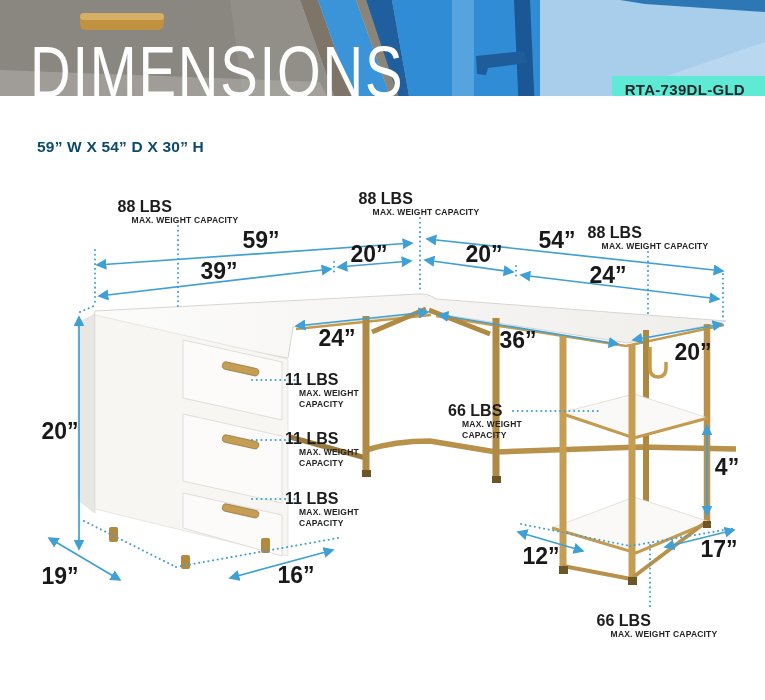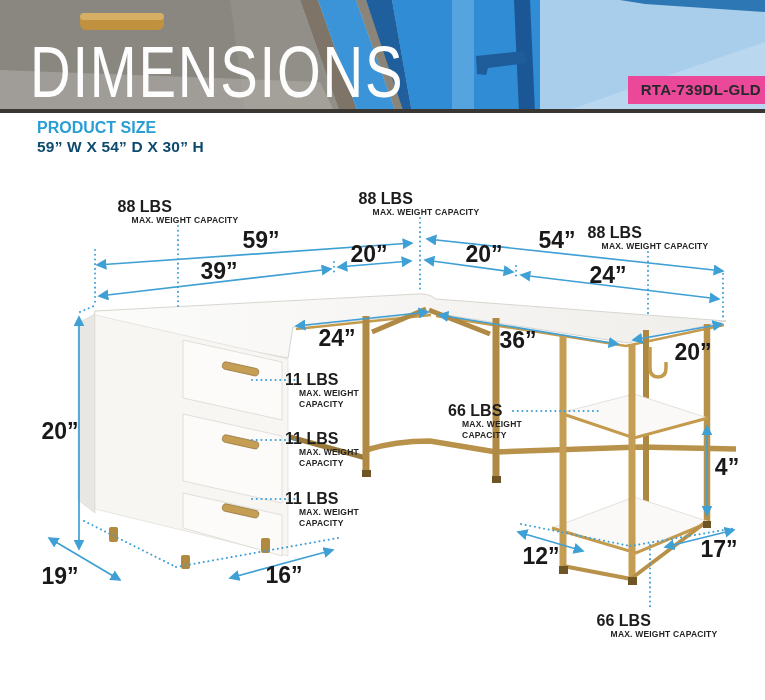--- a/index.html
+++ b/index.html
@@ -1,25 +1,25 @@
 <!DOCTYPE html>
 <html><head>
 <meta charset="utf-8">
 <style>
   html,body{margin:0;padding:0;background:#ffffff;}
   .stage{position:relative;width:765px;height:700px;background:#fff;overflow:hidden;
          font-family:"Liberation Sans", sans-serif;}
   .stage svg{display:block;}
   
-  .header{position:absolute;left:0;top:0;width:765px;height:113px;overflow:hidden;}
+  .header{position:absolute;left:0;top:0;width:765px;height:96px;overflow:hidden;}
   .title{position:absolute;left:30px;top:30px;color:#fdfdfd;font-size:64px;font-weight:200;
          letter-spacing:2px;transform:scale(0.88,1.14);transform-origin:top left;white-space:nowrap;}
-  .badge{position:absolute;right:0;top:76px;height:28px;background:#ec4899;color:#26282b;
+  .badge{position:absolute;right:0;top:76px;height:28px;background:#5eead4;color:#26282b;
          font-size:15px;font-weight:700;letter-spacing:.3px;line-height:28px;
-         padding:0 4px 0 13px;min-width:106px;}
+         padding:0 20px 0 13px;min-width:106px;}
   .psize-label{position:absolute;left:37px;top:119px;color:#299ed5;font-size:16px;font-weight:700;}
   .psize-value{position:absolute;left:37px;top:138px;color:#0c4a6e;font-size:15.5px;font-weight:700;letter-spacing:.2px;}
   
   .diagram{position:absolute;left:0;top:0;width:765px;height:700px;}
   .dim{position:absolute;transform:translate(-50%,-50%);color:#191919;font-size:23px;
        font-weight:700;white-space:nowrap;}
   .wblock{position:absolute;transform:translateX(-50%);text-align:left;color:#1c1c1c;white-space:nowrap;}
   .wval{font-size:16px;font-weight:700;line-height:17px;}
   .wcap{font-size:8.5px;font-weight:700;line-height:10.5px;letter-spacing:.2px;color:#232323;padding-left:14px;}
   .footer{position:absolute;right:5px;top:684px;color:#0d0d0d;font-size:13.5px;font-weight:700;letter-spacing:.1px;}
@@ -159,35 +159,34 @@
       <g>
         <rect x="80" y="13" width="84" height="17" rx="6" fill="#C0913F"></rect>
         <rect x="80" y="13" width="84" height="7" rx="3.5" fill="#D8B269" opacity="0.9"></rect>
       </g>
       <rect x="0" y="109" width="765" height="4" fill="#3A3733"></rect>
     </svg>
     <div class="title">DIMENSIONS</div>
     <div class="badge">RTA-739DL-GLD</div>
   </div>
 
-  <div class="psize-label">PRODUCT SIZE</div>
   <div class="psize-value">59” W X 54” D X 30” H</div>
 
   <div class="dim" style="left:261px;top:240px">59”</div>
   <div class="dim" style="left:219px;top:271px">39”</div>
   <div class="dim" style="left:369px;top:254px">20”</div>
   <div class="dim" style="left:484px;top:254px">20”</div>
   <div class="dim" style="left:557px;top:240px">54”</div>
   <div class="dim" style="left:608px;top:275px">24”</div>
   <div class="dim" style="left:337px;top:338px">24”</div>
   <div class="dim" style="left:518px;top:340px">36”</div>
   <div class="dim" style="left:693px;top:352px">20”</div>
   <div class="dim" style="left:60px;top:431px">20”</div>
   <div class="dim" style="left:60px;top:576px">19”</div>
-  <div class="dim" style="left:284px;top:575px">16”</div>
+  <div class="dim" style="left:296px;top:575px">16”</div>
   <div class="dim" style="left:541px;top:556px">12”</div>
   <div class="dim" style="left:719px;top:549px">17”</div>
   <div class="dim" style="left:727px;top:467px">4”</div>
 
   <div class="wblock" style="left:178px;top:198px">
     <div class="wval">88 LBS</div>
     <div class="wcap">MAX. WEIGHT CAPACITY</div>
   </div>
   <div class="wblock" style="left:419px;top:190px">
     <div class="wval">88 LBS</div>

